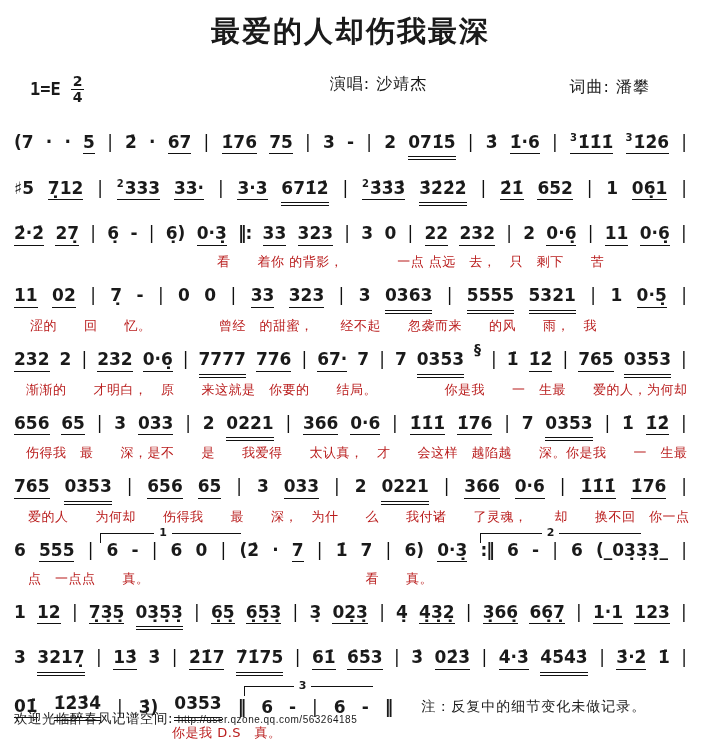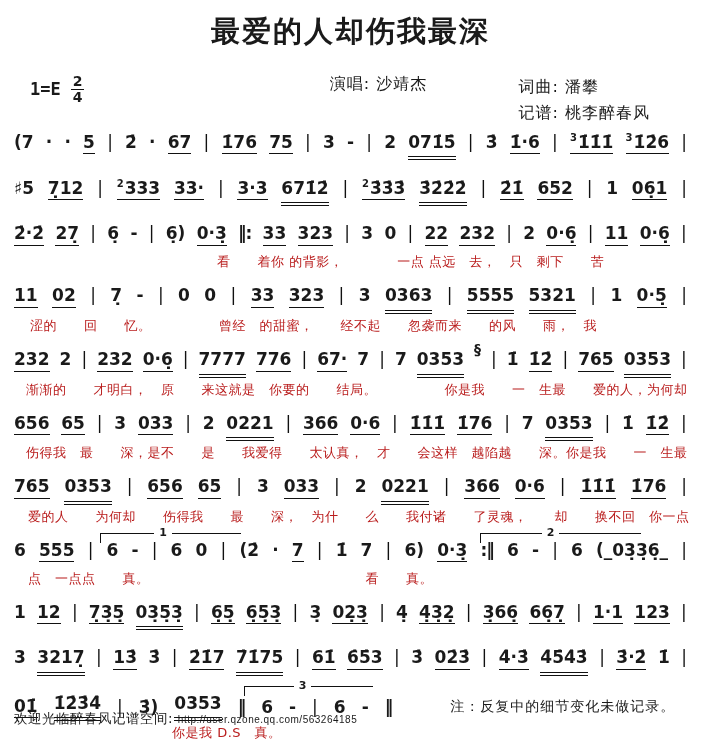--- a/index.html
+++ b/index.html
@@ -21,21 +21,21 @@
   .notes{display:flex;justify-content:space-between;align-items:baseline;position:relative;padding:10px 2px 3px 2px;min-height:26px;}
   .notes.compact{justify-content:flex-start;gap:16px;align-items:center;}
   .tk{font-weight:bold;font-size:17px;white-space:nowrap;line-height:1.15;}
   .u{border-bottom:1.6px solid #111;padding-bottom:1px;}
   .uu{border-bottom:4px double #111;padding-bottom:4px;}
   .bar{font-weight:normal;font-size:17px;color:#111;}
   .dbar{font-weight:bold;font-size:17px;letter-spacing:-1px;}
   .tup{font-size:10px;vertical-align:super;font-weight:bold;margin-right:1px;}
   .segno{font-size:14px;position:relative;top:-11px;font-weight:bold;}
   .lyrics{font-size:13px;margin-top:0;white-space:pre;letter-spacing:0.5px;color:#b91c1c;}
-  .after{font-size:14px;font-weight:normal;margin-left:42px;letter-spacing:1px;align-self:center;}
+  .after{font-size:14px;font-weight:normal;margin-left:13px;letter-spacing:1px;align-self:center;}
 
   
   .volta{position:absolute;top:2px;height:9px;border-top:1.5px solid #111;border-left:1.5px solid #111;}
   .volta b{position:absolute;top:-8px;left:38%;background:#fff;padding:0 5px;font-size:11px;font-weight:bold;}
 
   
   .footer{position:absolute;left:14px;bottom:8px;font-size:13.5px;letter-spacing:0.5px;}
   .footer .url{font-family:Liberation Sans, sans-serif;font-size:10px;}
 </style>
 </head>
@@ -56,24 +56,20 @@
     </div>
     <div class="singer">
       <span>演唱:</span>
       <span>沙靖杰</span>
     </div>
     <div class="credits">
       <div>
         <span>词曲:</span>
         <span>潘攀</span>
       </div>
-      <div>
-        <span>记谱:</span>
-        <span>桃李醉春风</span>
-      </div>
     </div>
   </div>
 
   <div id="score">
       <div class="system">
         <div class="notes">
           <span class="tk pl">(7</span>
           <span class="tk pl">·</span>
           <span class="tk pl">·</span>
           <span class="tk u">5</span>
@@ -276,21 +272,21 @@
           <span class="tk pl">1̇</span>
           <span class="tk pl">7</span>
           <span class="tk bar">|</span>
           <span class="tk pl">6)</span>
           <span class="tk u">0·3̣</span>
           <span class="tk dbar">:‖</span>
           <span class="tk pl">6</span>
           <span class="tk pl">-</span>
           <span class="tk bar">|</span>
           <span class="tk pl">6</span>
-          <span class="tk pl">(_03̣3̣6̣_</span>
+          <span class="tk pl">(_03̣3̣3̣_</span>
           <span class="tk bar">|</span>
         </div>
         <div class="lyrics" style="padding-left: 16px;">点　一点点　　真。　　　　　　　　　　　　　　　　看　　真。</div>
       </div>
       <div class="system">
         <div class="notes">
           <span class="tk pl">1</span>
           <span class="tk u">12</span>
           <span class="tk bar">|</span>
           <span class="tk u">7̣3̣5̣</span>

